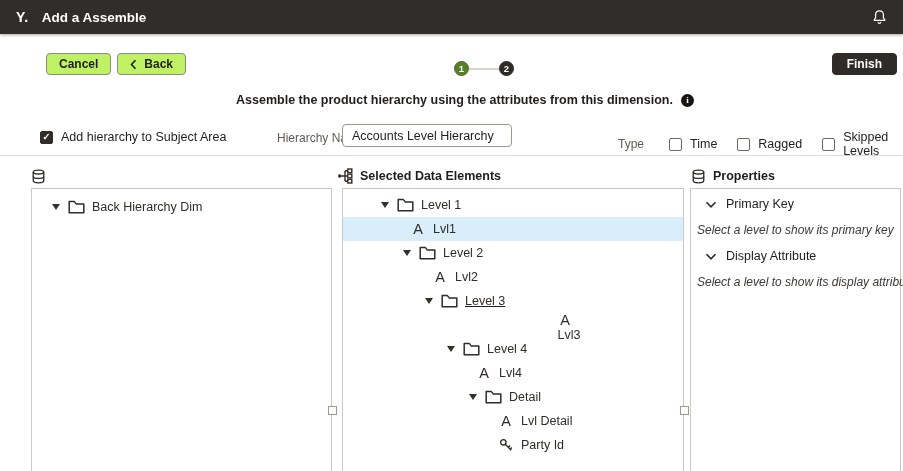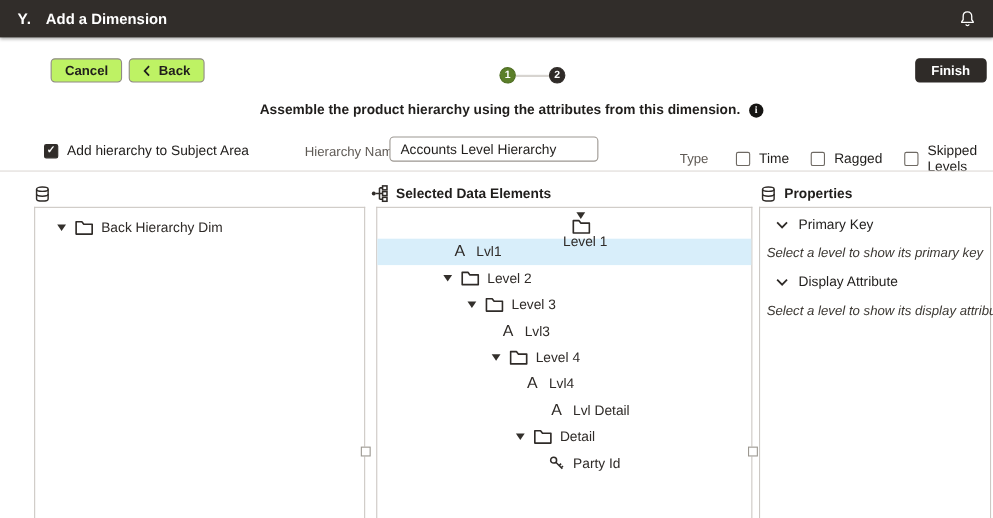--- a/index.html
+++ b/index.html
@@ -61,21 +61,21 @@
     background:#fff; display:inline-flex; align-items:center; justify-content:center;
     flex:none; cursor:pointer;
   }
   .cb.checked { background:#312d2a; border-color:#312d2a; }
   .cb.checked::before { content:"✓"; color:#fff; font-size:9.5px; font-weight:700; line-height:1; }
   .cb-group { display:flex; align-items:center; gap:8px; font-size:12.5px; color:#201e1c; }
   .subject-cb { position:absolute; top:130px; left:40px; }
   .field-label { position:absolute; font-size:12px; color:#5f5a55; }
   .hn-label { top:131px; left:277px; }
   .hn-input {
-    position:absolute; top:124px; left:354px; width:190px; height:23px;
+    position:absolute; top:124px; left:342px; width:170px; height:23px;
     border:1px solid #9c9791; border-radius:4px; padding:0 9px;
     font-size:12.5px; color:#201e1c; font-family:"Liberation Sans", sans-serif;
   }
   .type-group { position:absolute; top:130px; left:618px; display:flex; align-items:center; gap:20px; }
   .type-label { font-size:12px; color:#5f5a55; margin-right:5px; }
   .divider { position:absolute; top:155px; left:0; width:903px; border-top:1px solid #dedad6; }
   
   .panel-header {
     position:absolute; top:167px; height:18px;
     display:flex; align-items:center; gap:7px;
@@ -118,21 +118,21 @@
   .prop-hint {
     font-style:italic; font-size:12px; color:#3c3833;
     padding-left:6px; margin-top:10px; margin-bottom:9px; height:15px; white-space:nowrap;
   }
 </style>
 </head>
 <body>
 
 <div class="topbar">
   <span class="logo">Y.</span>
-  <span class="topbar-title">Add a Dimension</span>
+  <span class="topbar-title">Add a Assemble</span>
   <span class="bell">
     <svg width="15" height="16" viewBox="0 0 15 16" fill="none" stroke="#ffffff" stroke-width="1.2">
       <path d="M7.5 1.8c-2.5 0-3.9 1.7-3.9 4v3.1L2.3 10.7v.6h10.4v-.6L11.4 8.9V5.8c0-2.3-1.4-4-3.9-4z"></path>
       <path d="M6 13.2a1.55 1.55 0 0 0 3 0"></path>
     </svg>
   </span>
 </div>
 
 <div class="btn-row">
   <button class="btn">
@@ -229,21 +229,21 @@
         <path d="M1.2 12.8V1.6h5.2l1.8 2.3h7.6v8.9z"></path>
       </svg>
     </span>
     <span class="tlabel">Back Hierarchy Dim</span>
   </div>
 </div>
 
 <div class="panel panel-2">
 
 
-  <div class="trow" style="padding-left:38px;flex-direction:column;">
+  <div class="trow" style="padding-left:38px;">
     <span class="caret"></span>
     <span class="node-icon">
         <svg width="17" height="14" viewBox="0 0 17 14" fill="none" stroke="#2f2b28" stroke-width="1.5" stroke-linejoin="round">
           <path d="M1.2 12.8V1.6h5.2l1.8 2.3h7.6v8.9z"></path>
         </svg>
       </span>
     <span class="tlabel">Level 1</span>
   </div>
 
   <div class="trow selected" style="padding-left:68px;">
@@ -254,64 +254,68 @@
   <div class="trow" style="padding-left:60px;">
     <span class="caret"></span>
     <span class="node-icon">
         <svg width="17" height="14" viewBox="0 0 17 14" fill="none" stroke="#2f2b28" stroke-width="1.5" stroke-linejoin="round">
           <path d="M1.2 12.8V1.6h5.2l1.8 2.3h7.6v8.9z"></path>
         </svg>
       </span>
     <span class="tlabel">Level 2</span>
   </div>
 
-
-  <div class="trow" style="padding-left:82px;">
+  <div class="trow" style="padding-left:90px;">
+    <span class="a-icon"></span>
+    <span class="tlabel">Lvl2</span>
+  </div>
+
+  <div class="trow" style="padding-left:82px;text-decoration:underline;">
     <span class="caret"></span>
     <span class="node-icon">
         <svg width="17" height="14" viewBox="0 0 17 14" fill="none" stroke="#2f2b28" stroke-width="1.5" stroke-linejoin="round">
           <path d="M1.2 12.8V1.6h5.2l1.8 2.3h7.6v8.9z"></path>
         </svg>
       </span>
     <span class="tlabel">Level 3</span>
   </div>
 
-  <div class="trow" style="padding-left:112px;">
+  <div class="trow" style="padding-left:112px;flex-direction:column;">
     <span class="a-icon"></span>
     <span class="tlabel">Lvl3</span>
   </div>
 
   <div class="trow" style="padding-left:104px;">
     <span class="caret"></span>
     <span class="node-icon">
         <svg width="17" height="14" viewBox="0 0 17 14" fill="none" stroke="#2f2b28" stroke-width="1.5" stroke-linejoin="round">
           <path d="M1.2 12.8V1.6h5.2l1.8 2.3h7.6v8.9z"></path>
         </svg>
       </span>
     <span class="tlabel">Level 4</span>
   </div>
 
   <div class="trow" style="padding-left:134px;">
     <span class="a-icon"></span>
     <span class="tlabel">Lvl4</span>
   </div>
 
+  <div class="trow" style="padding-left:126px;">
+    <span class="caret"></span>
+    <span class="node-icon">
+        <svg width="17" height="14" viewBox="0 0 17 14" fill="none" stroke="#2f2b28" stroke-width="1.5" stroke-linejoin="round">
+          <path d="M1.2 12.8V1.6h5.2l1.8 2.3h7.6v8.9z"></path>
+        </svg>
+      </span>
+    <span class="tlabel">Detail</span>
+  </div>
+
   <div class="trow" style="padding-left:156px;">
     <span class="a-icon"></span>
     <span class="tlabel">Lvl Detail</span>
-  </div>
-
-  <div class="trow" style="padding-left:126px;">
-    <span class="caret"></span>
-    <span class="node-icon">
-        <svg width="17" height="14" viewBox="0 0 17 14" fill="none" stroke="#2f2b28" stroke-width="1.5" stroke-linejoin="round">
-          <path d="M1.2 12.8V1.6h5.2l1.8 2.3h7.6v8.9z"></path>
-        </svg>
-      </span>
-    <span class="tlabel">Detail</span>
   </div>
 
   <div class="trow" style="padding-left:156px;">
     <span class="node-icon" style="margin-right:8px;">
       <svg width="14" height="14" viewBox="0 0 14 14" fill="none" stroke="#2f2b28" stroke-width="1.4">
         <circle cx="4.3" cy="4.3" r="2.7"></circle>
         <path d="M6.3 6.3L12.2 12.2 M9.3 9.3l1.8-1.8 M11.2 11.2l1.6-1.6"></path>
       </svg>
     </span>
     <span class="tlabel">Party Id</span>

